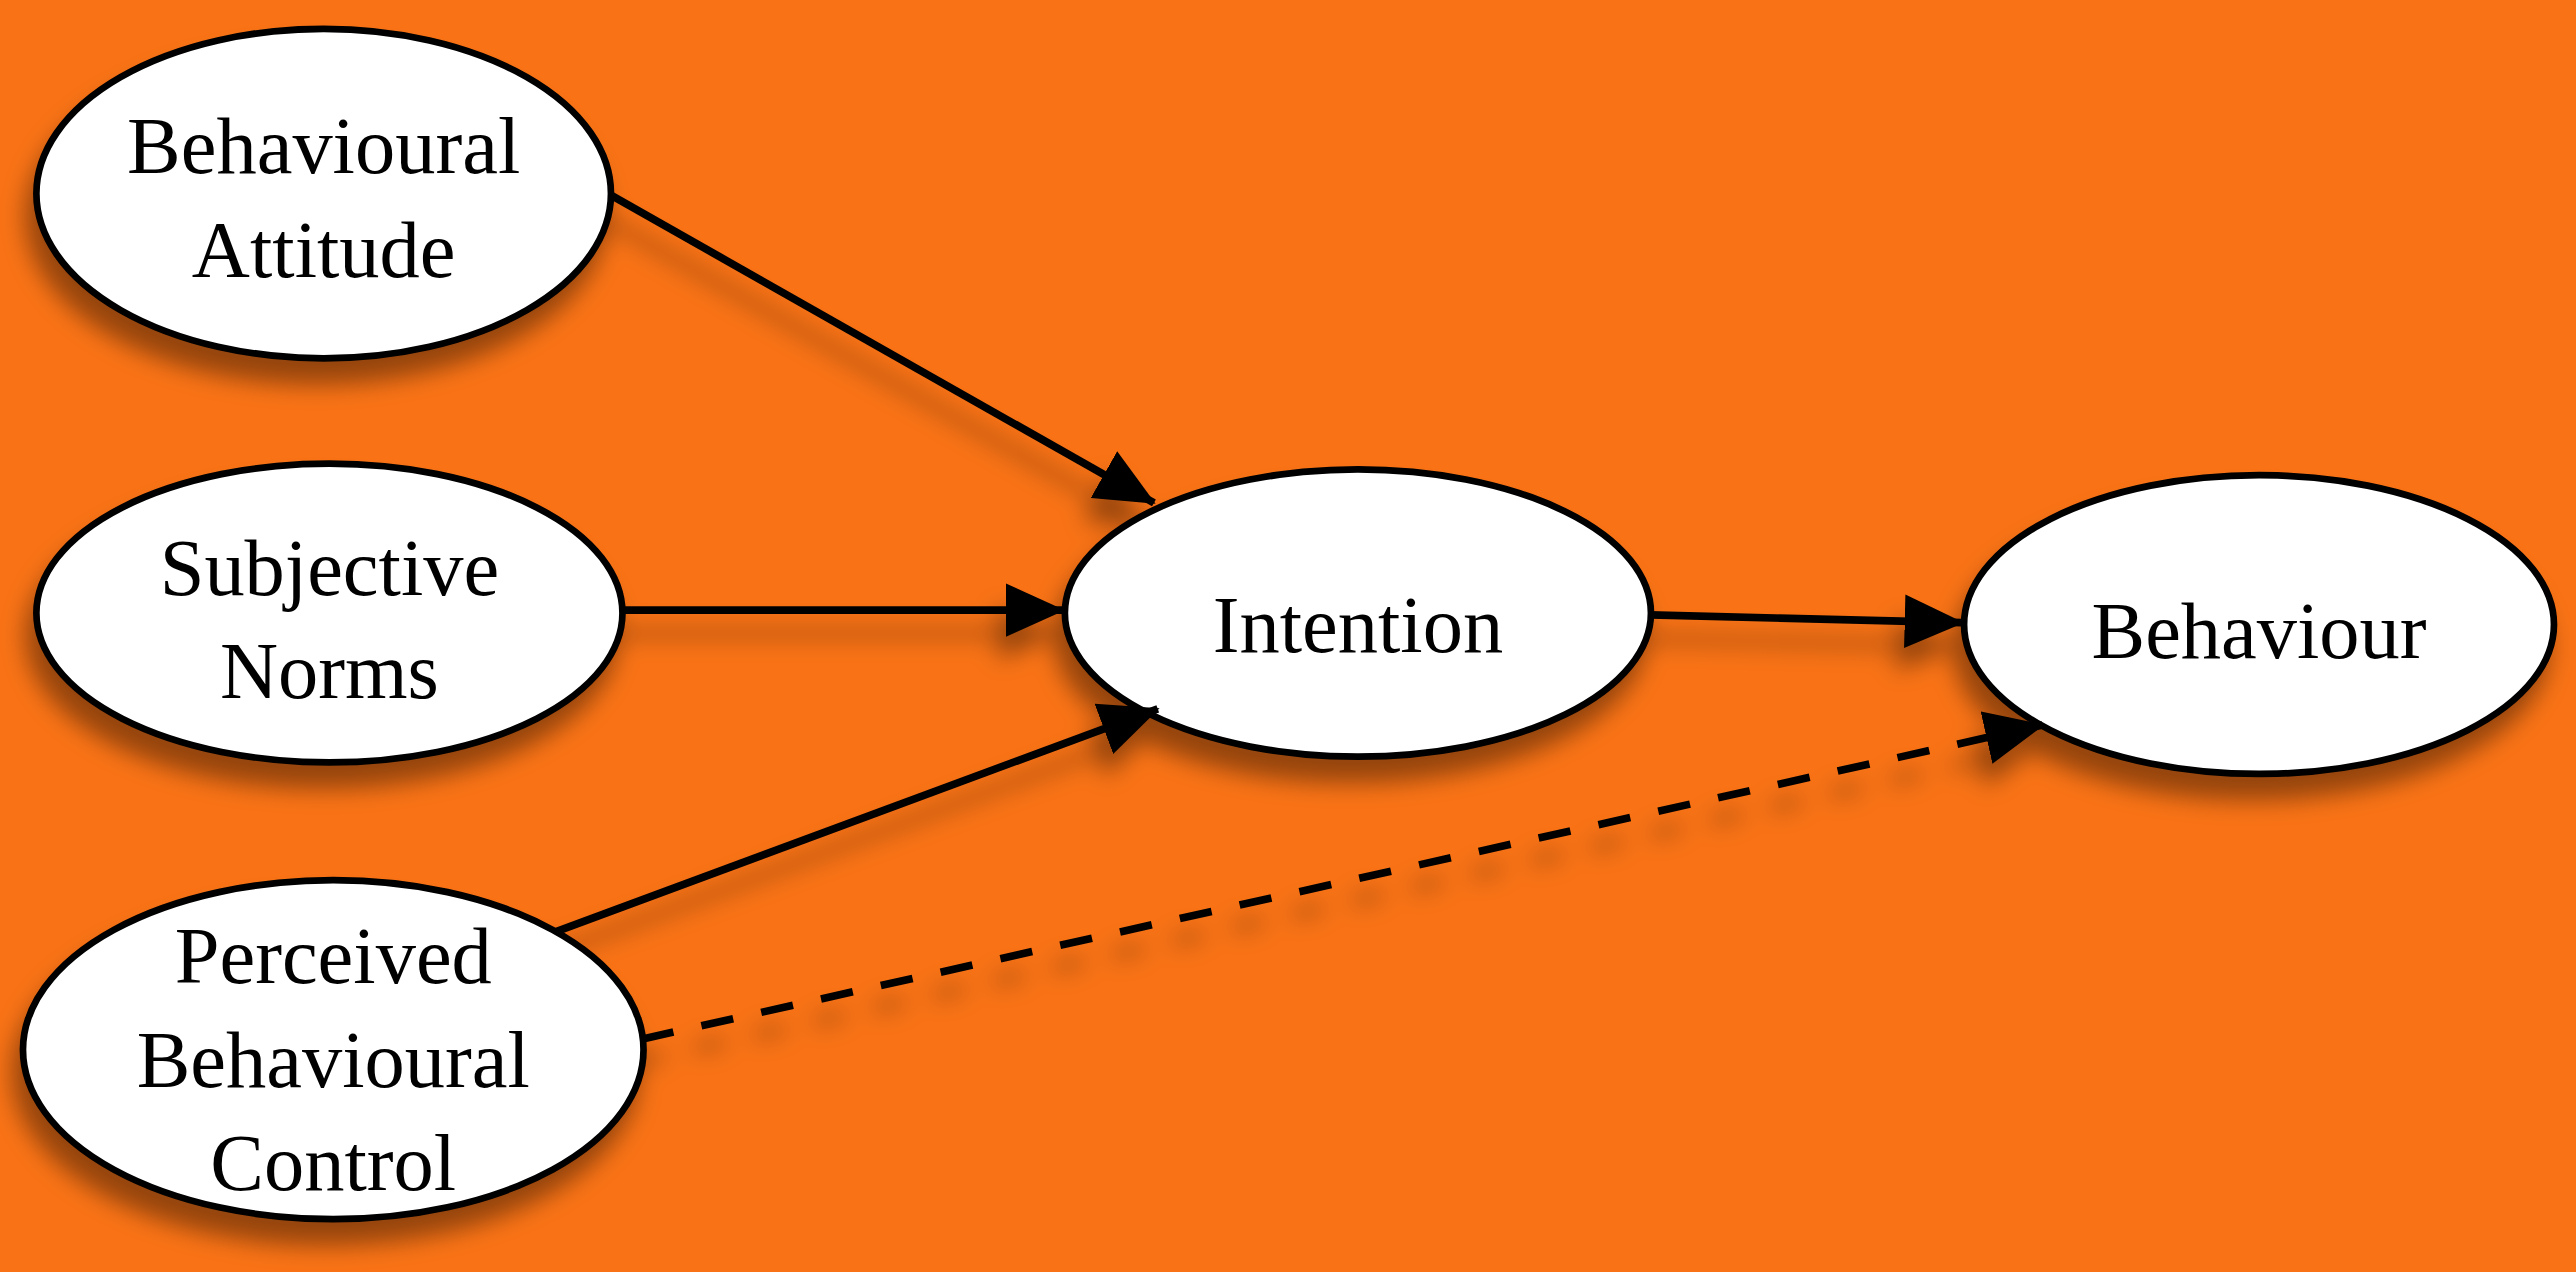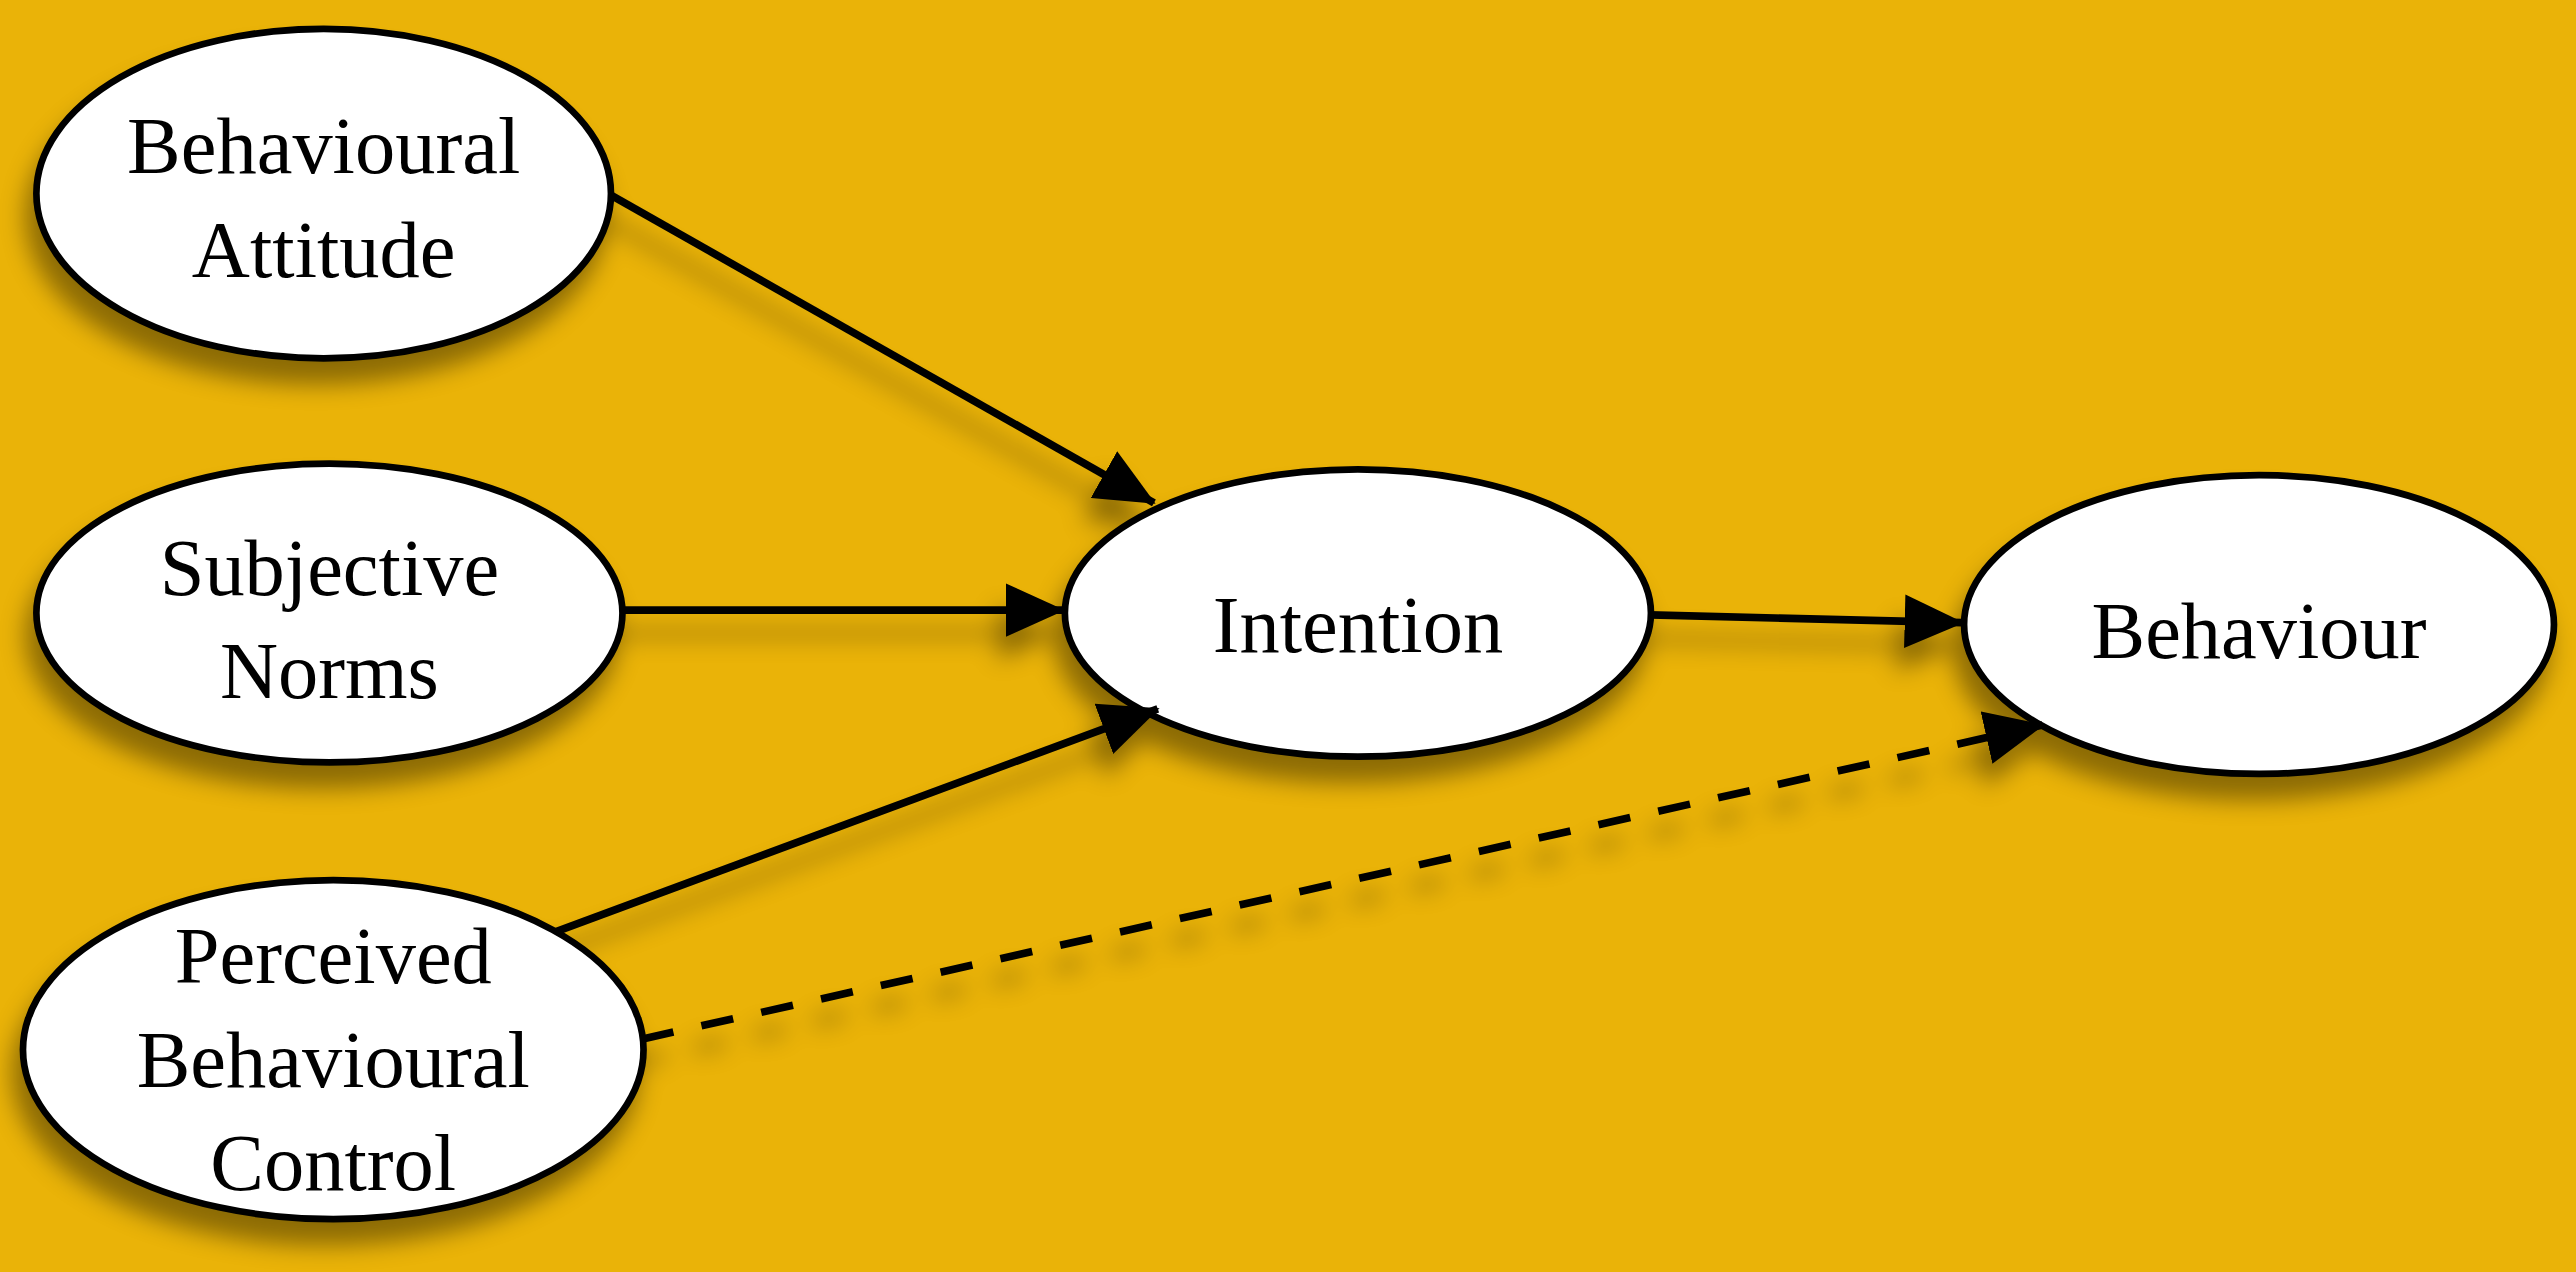--- a/index.html
+++ b/index.html
@@ -3,21 +3,21 @@
 <meta charset="utf-8">
 <style>
   html, body {
     margin: 0;
     padding: 0;
     background: #ffffff;
   }
   .stage {
     width: 2576px;
     height: 1273px;
-    background: #eab308;
+    background: #f97316;
     overflow: hidden;
   }
   svg { display: block; }
   .shapes-layer {
     filter: drop-shadow(-8px 24px 12px rgba(0,0,0,0.40));
   }
   .node-ellipse {
     fill: #ffffff;
     stroke: #000000;
     stroke-width: 7;

